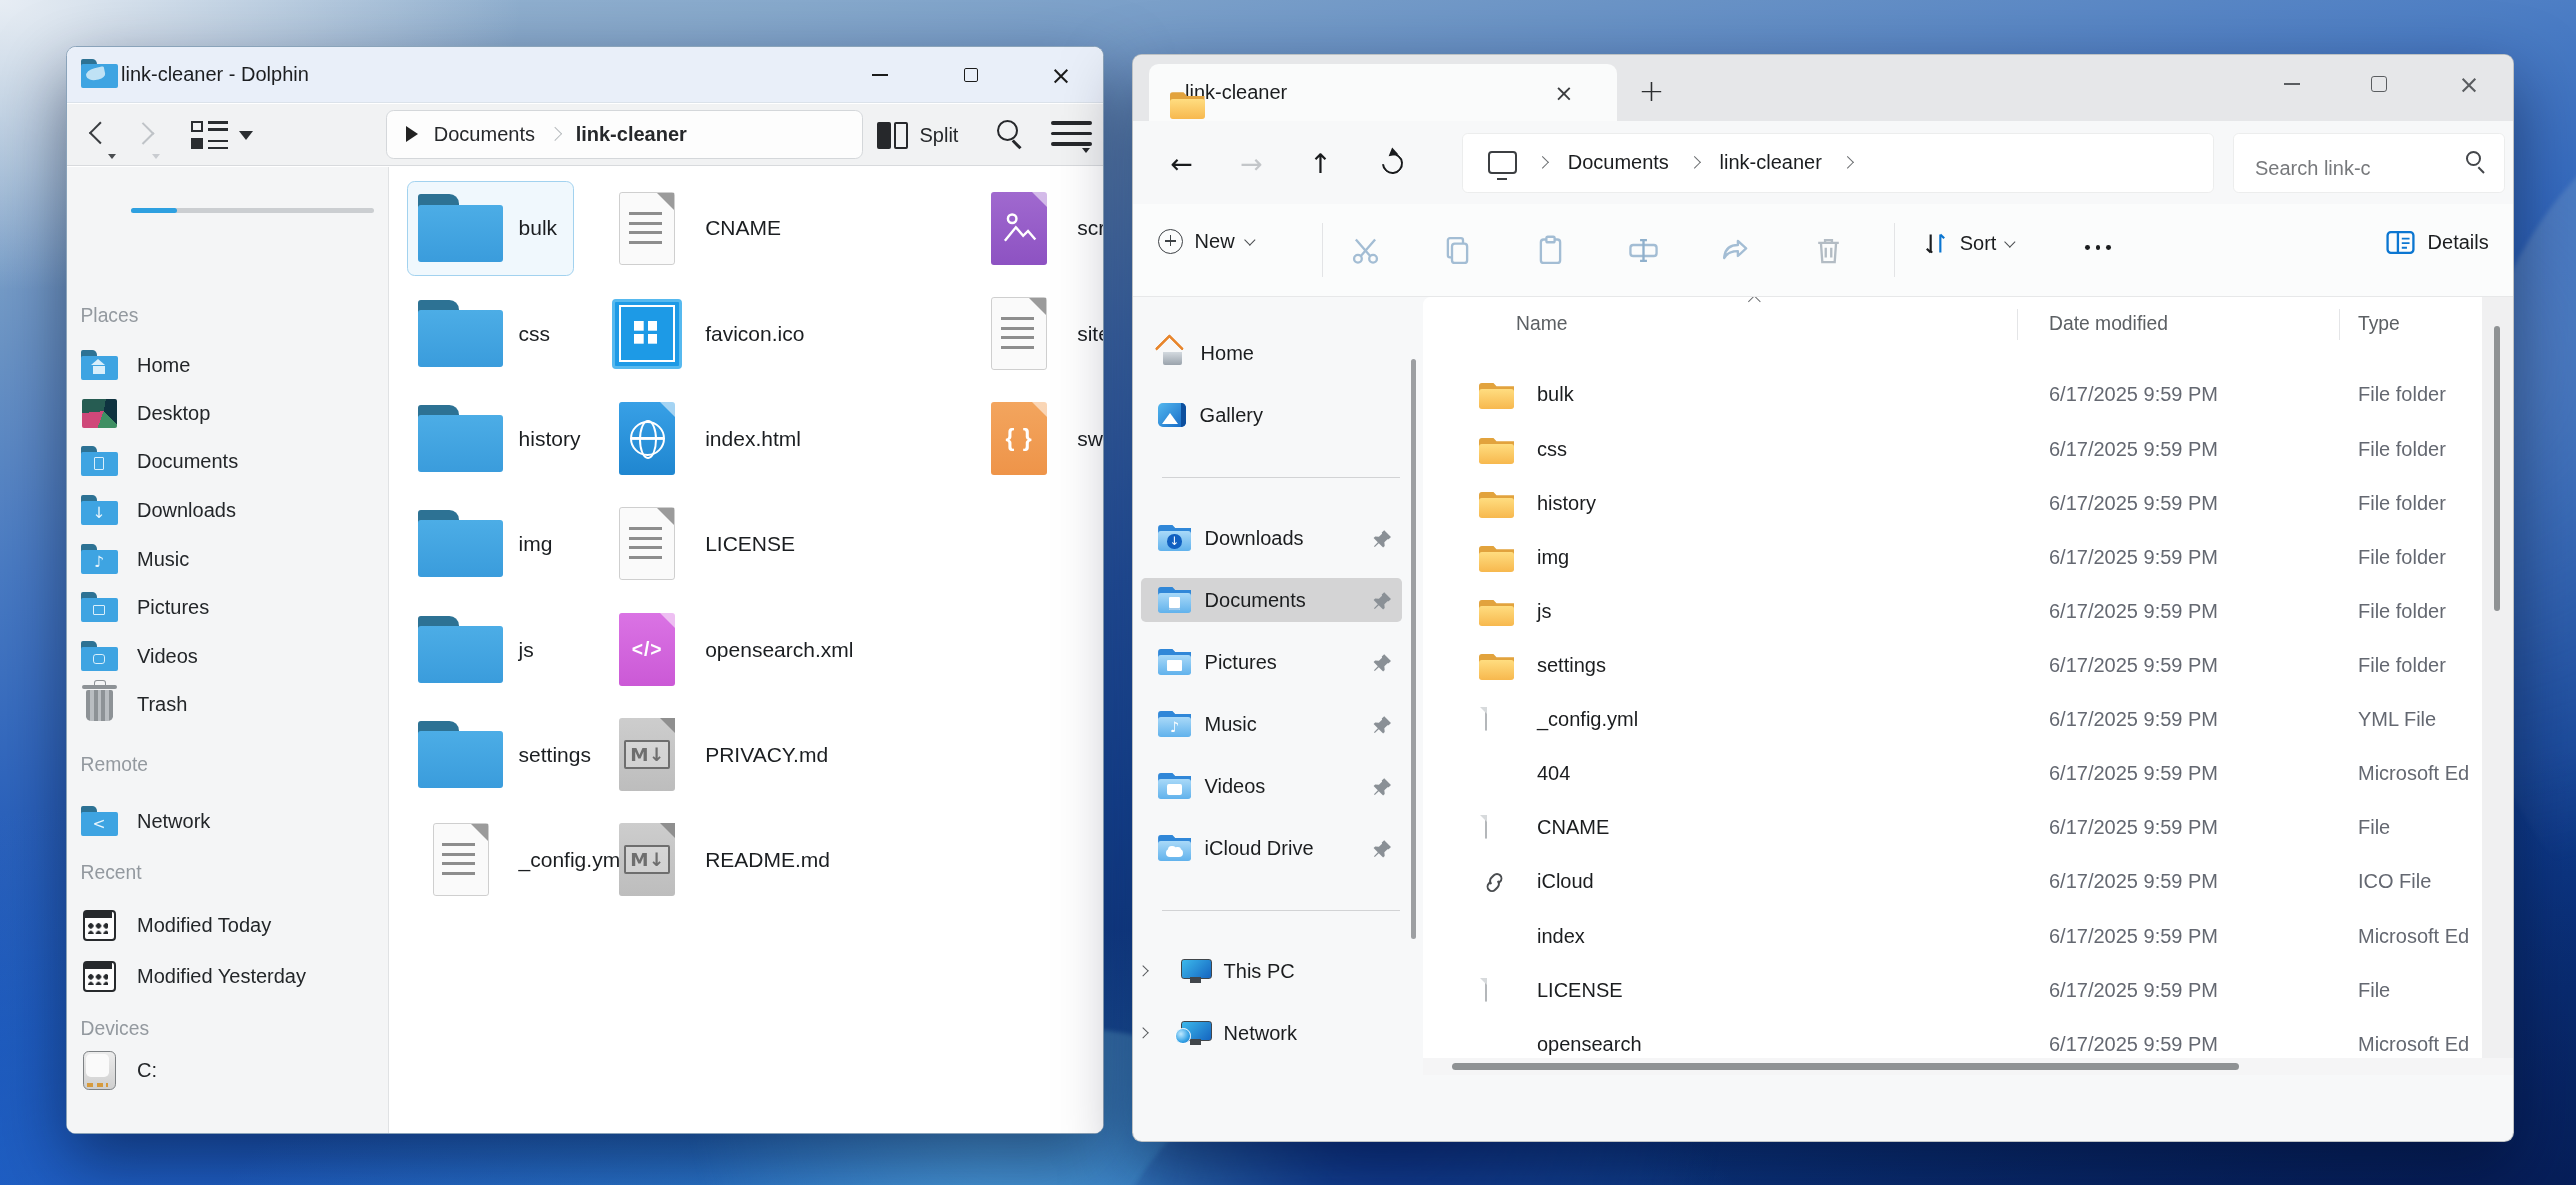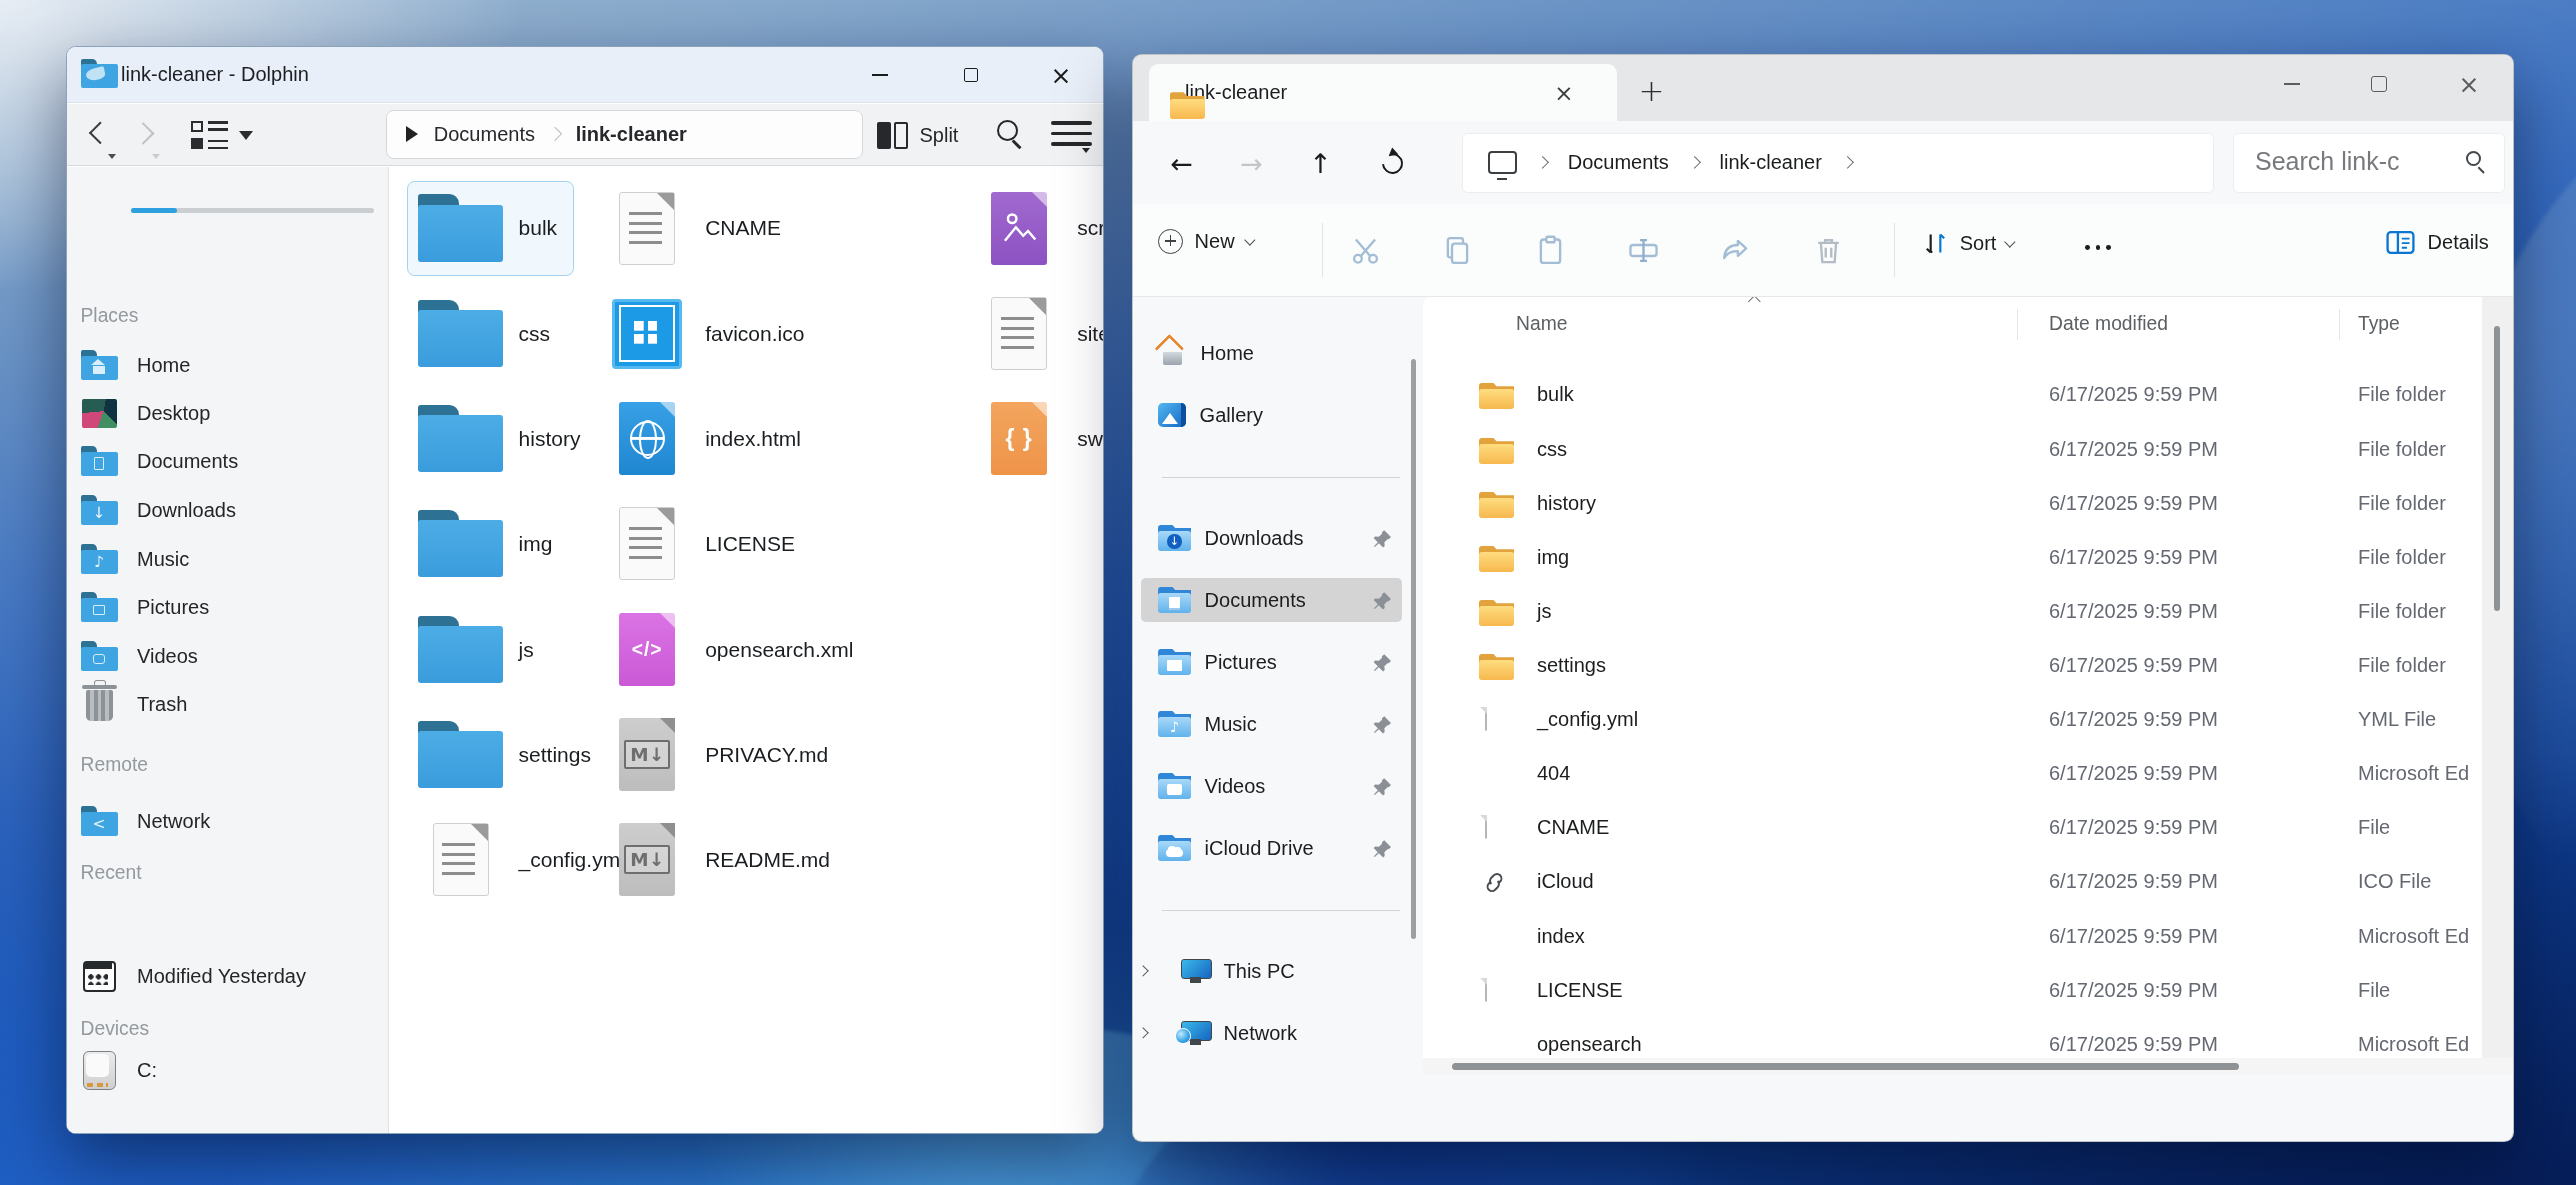--- a/index.html
+++ b/index.html
@@ -137,21 +137,21 @@
   .x-addr { position:absolute; left:0; top:66px; right:0; height:83px; background:#f7f8f9; }
   .x-nav { position:absolute; top:21px; width:43px; height:43px; display:flex; align-items:center; justify-content:center; font-size:27px; color:#191b1d; }
   .x-nav.dis { color:#c3c6c9; }
   .i-refresh { position:relative; width:21px; height:21px; border:2.4px solid #191b1d; border-radius:50%; border-left-color:transparent; transform:rotate(40deg); }
   .i-refresh::after { content:""; position:absolute; left:-3.9px; top:-4.8px; border-left:5.8px solid transparent; border-right:5.8px solid transparent; border-bottom:8.7px solid #191b1d; transform:rotate(-50deg); }
   .x-crumbbox { position:absolute; left:329px; top:11.6px; width:752px; height:60px; background:#fff; border:1px solid #eceded; border-radius:5.8px; display:flex; align-items:center; gap:21px; padding-left:25px; font-size:20px; color:#1b1d1f; }
   .chev-sm { width:8.7px; height:8.7px; border-right:1.9px solid #6a6d70; border-bottom:1.9px solid #6a6d70; transform:rotate(-45deg); flex:none; }
   .i-monitor { position:relative; width:29px; height:23px; border:2.4px solid #3c3f42; border-radius:3.9px; }
   .i-monitor::after { content:""; position:absolute; left:6.8px; top:20px; width:10.6px; height:4.8px; border-bottom:2.4px solid #3c3f42; }
   .x-searchbox { position:absolute; left:1100px; top:11.6px; width:272px; height:60px; background:#fff; border:1px solid #eceded; border-radius:5.8px; }
-  .x-searchtxt { position:absolute; left:21px; top:13px; width:193px; border:none; outline:none; font-size:25px; color:#77797c; background:transparent; font-family:"Liberation Sans",sans-serif; }
+  .x-searchtxt { position:absolute; left:21px; top:23px; width:193px; border:none; outline:none; font-size:20px; color:#77797c; background:transparent; font-family:"Liberation Sans",sans-serif; }
   .x-lens { position:absolute; right:23px; top:17.4px; width:15.5px; height:15.5px; border:2.4px solid #43464a; border-radius:50%; }
   .x-lens::after { content:""; position:absolute; left:12.6px; top:13.5px; width:2.4px; height:7.7px; background:#43464a; transform:rotate(-45deg); }
 
   .x-cmdbar { position:absolute; left:0; top:149px; right:0; height:93px; background:#fbfcfc; border-bottom:1px solid #e7e8e9; }
   .x-new { position:absolute; left:25px; top:25px; display:flex; align-items:center; gap:11.6px; font-size:20px; color:#1b1d1f; }
   .i-plus-c { position:relative; width:25px; height:25px; border:1.9px solid #3e4246; border-radius:50%; }
   .i-plus-c::before { content:""; position:absolute; left:10.6px; top:4.8px; width:1.9px; height:11.6px; background:#3e4246; }
   .i-plus-c::after { content:""; position:absolute; left:5.8px; top:9.7px; width:11.6px; height:1.9px; background:#3e4246; }
   .caret-dn { width:7.7px; height:7.7px; border-right:1.9px solid #4a4d50; border-bottom:1.9px solid #4a4d50; transform:rotate(45deg); margin-top:-3.9px; }
   .cmd-sep { position:absolute; top:19.3px; width:1px; height:54px; background:#e3e4e6; }
@@ -367,20 +367,26 @@
         <div class="ditem" style="top:632px">
           <span class="dico">
               <span class="df">
                 <span class="g glyph">&lt;</span>
               </span>
             </span>
           <span>Network</span>
         </div>
 
         <div class="d-sec" style="top:688px">Recent</div>
+        <div class="ditem" style="top:736px">
+          <span class="dico">
+              <span class="di-cal"></span>
+            </span>
+          <span>Modified Today</span>
+        </div>
         <div class="ditem" style="top:787px">
           <span class="dico">
               <span class="di-cal"></span>
             </span>
           <span>Modified Yesterday</span>
         </div>
 
         <div class="d-sec" style="top:844px">Devices</div>
         <div class="ditem" style="top:881px">
           <span class="dico">

